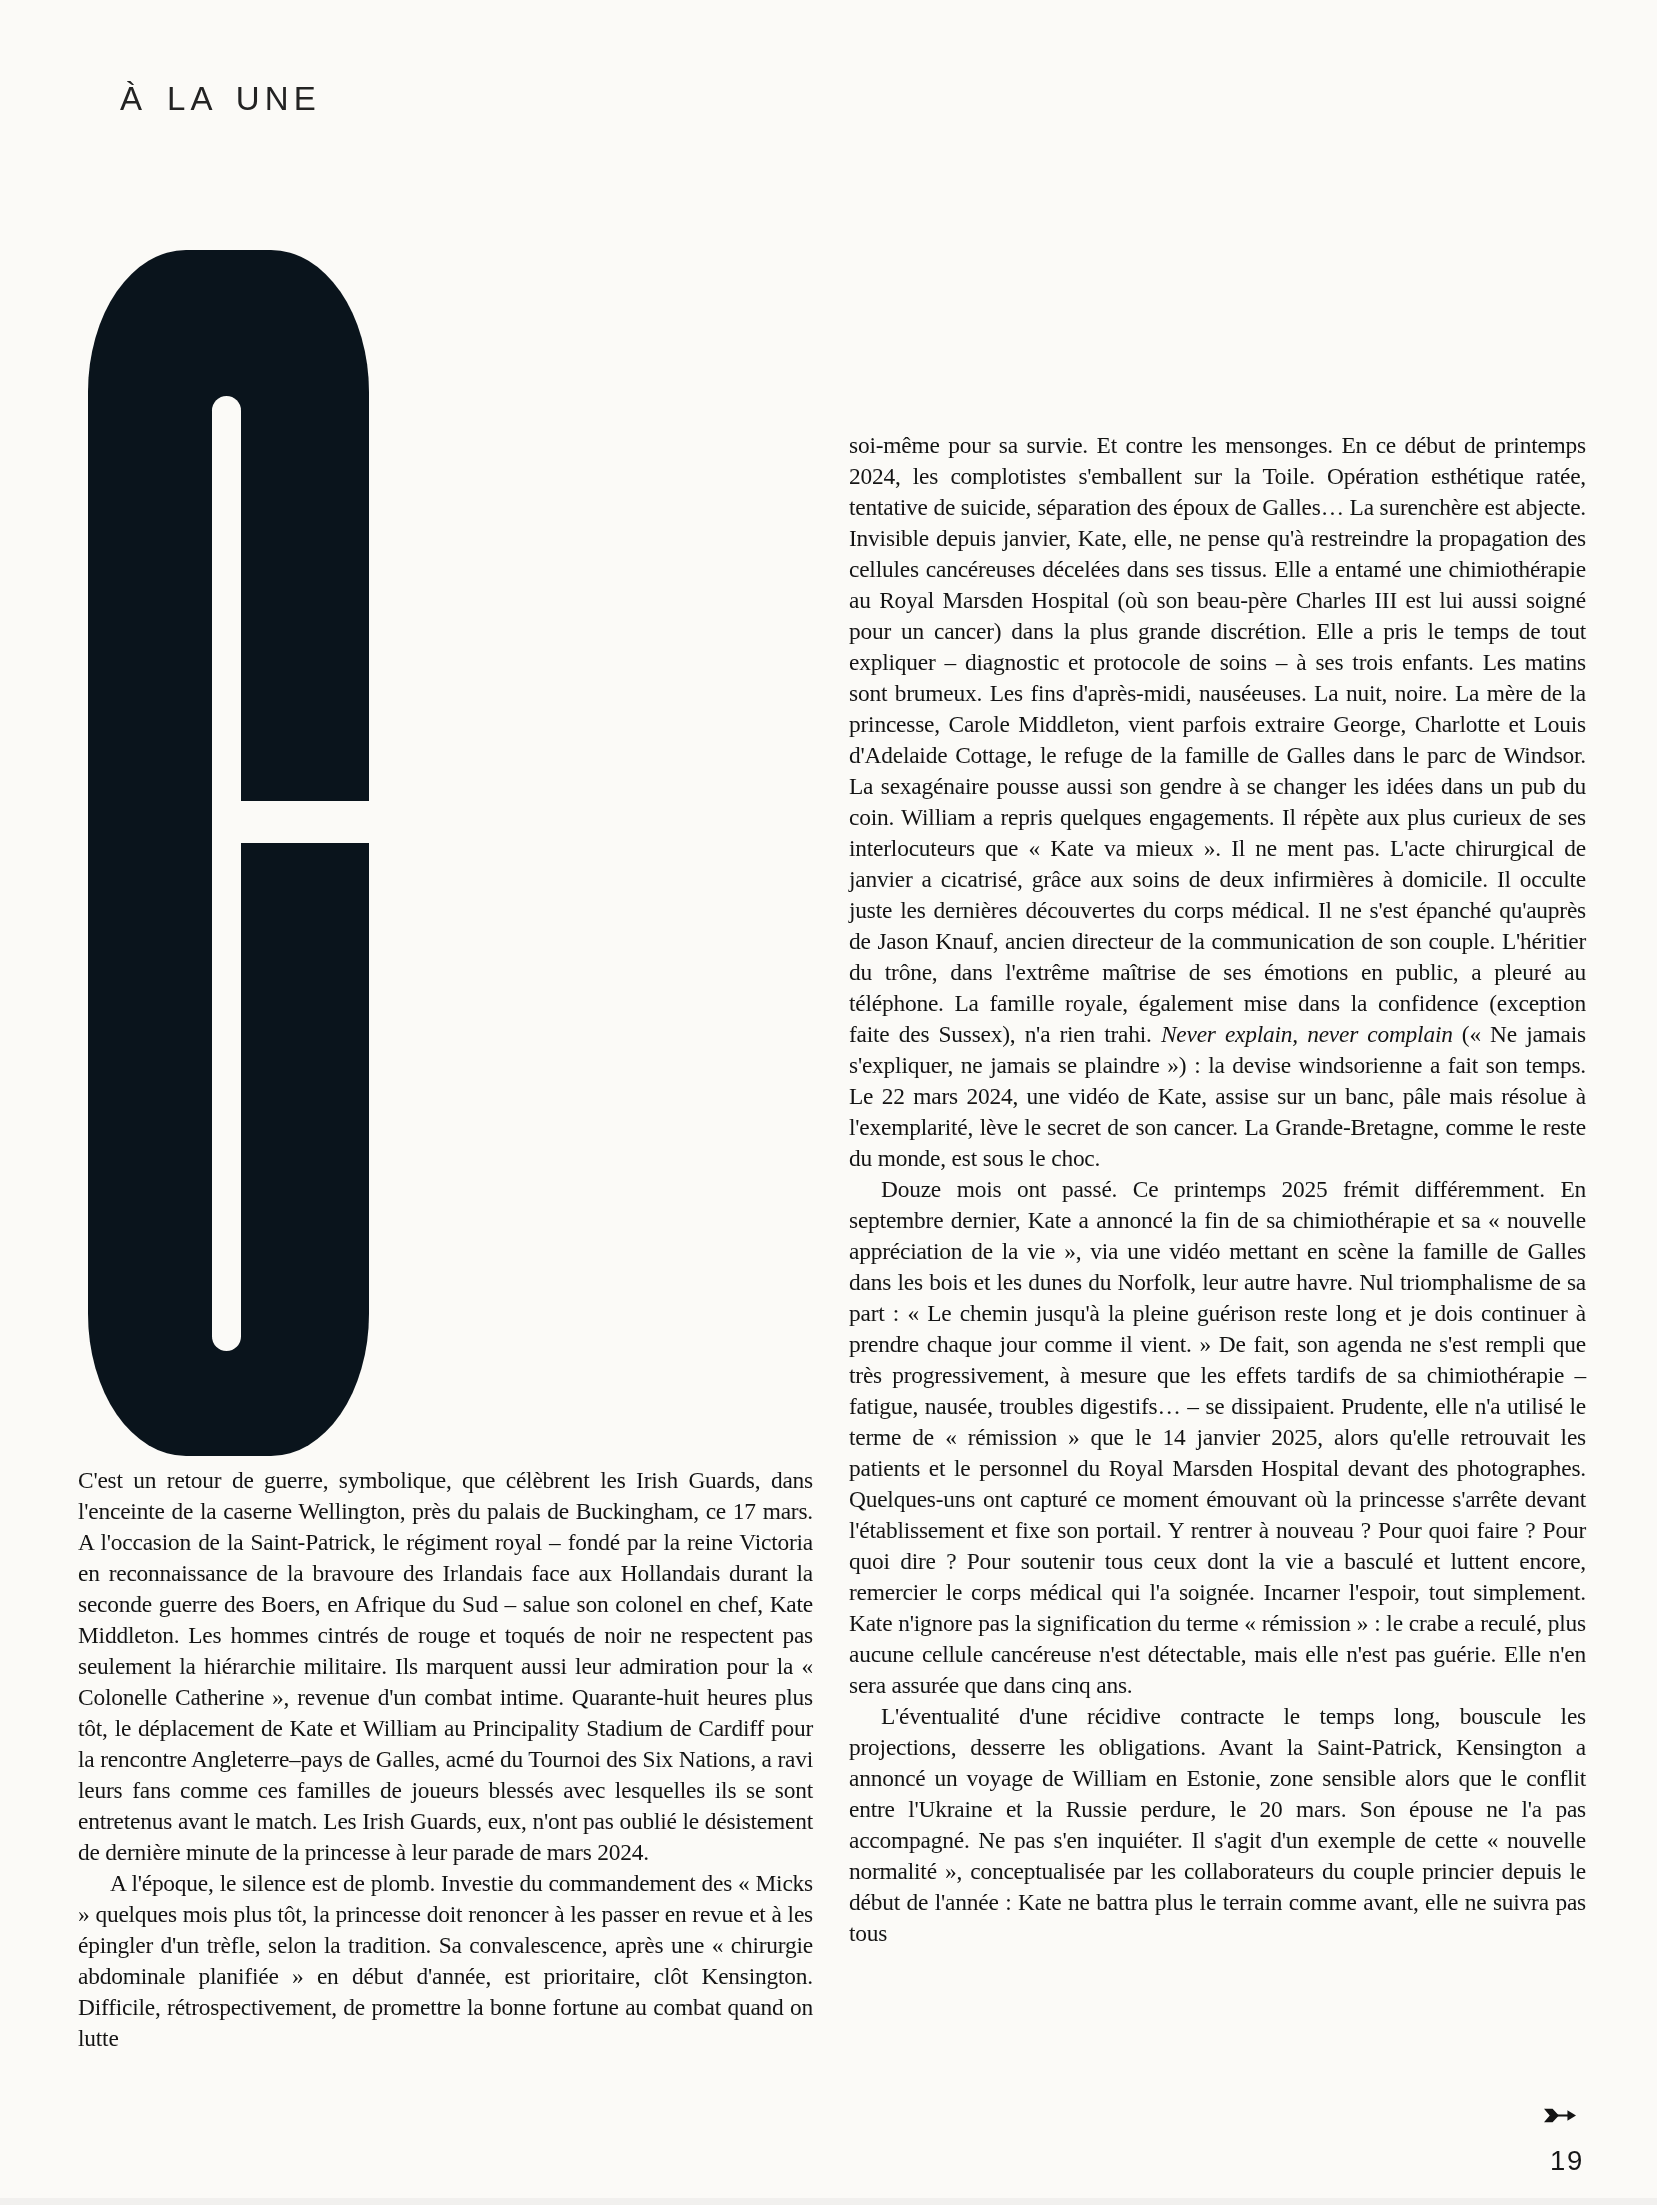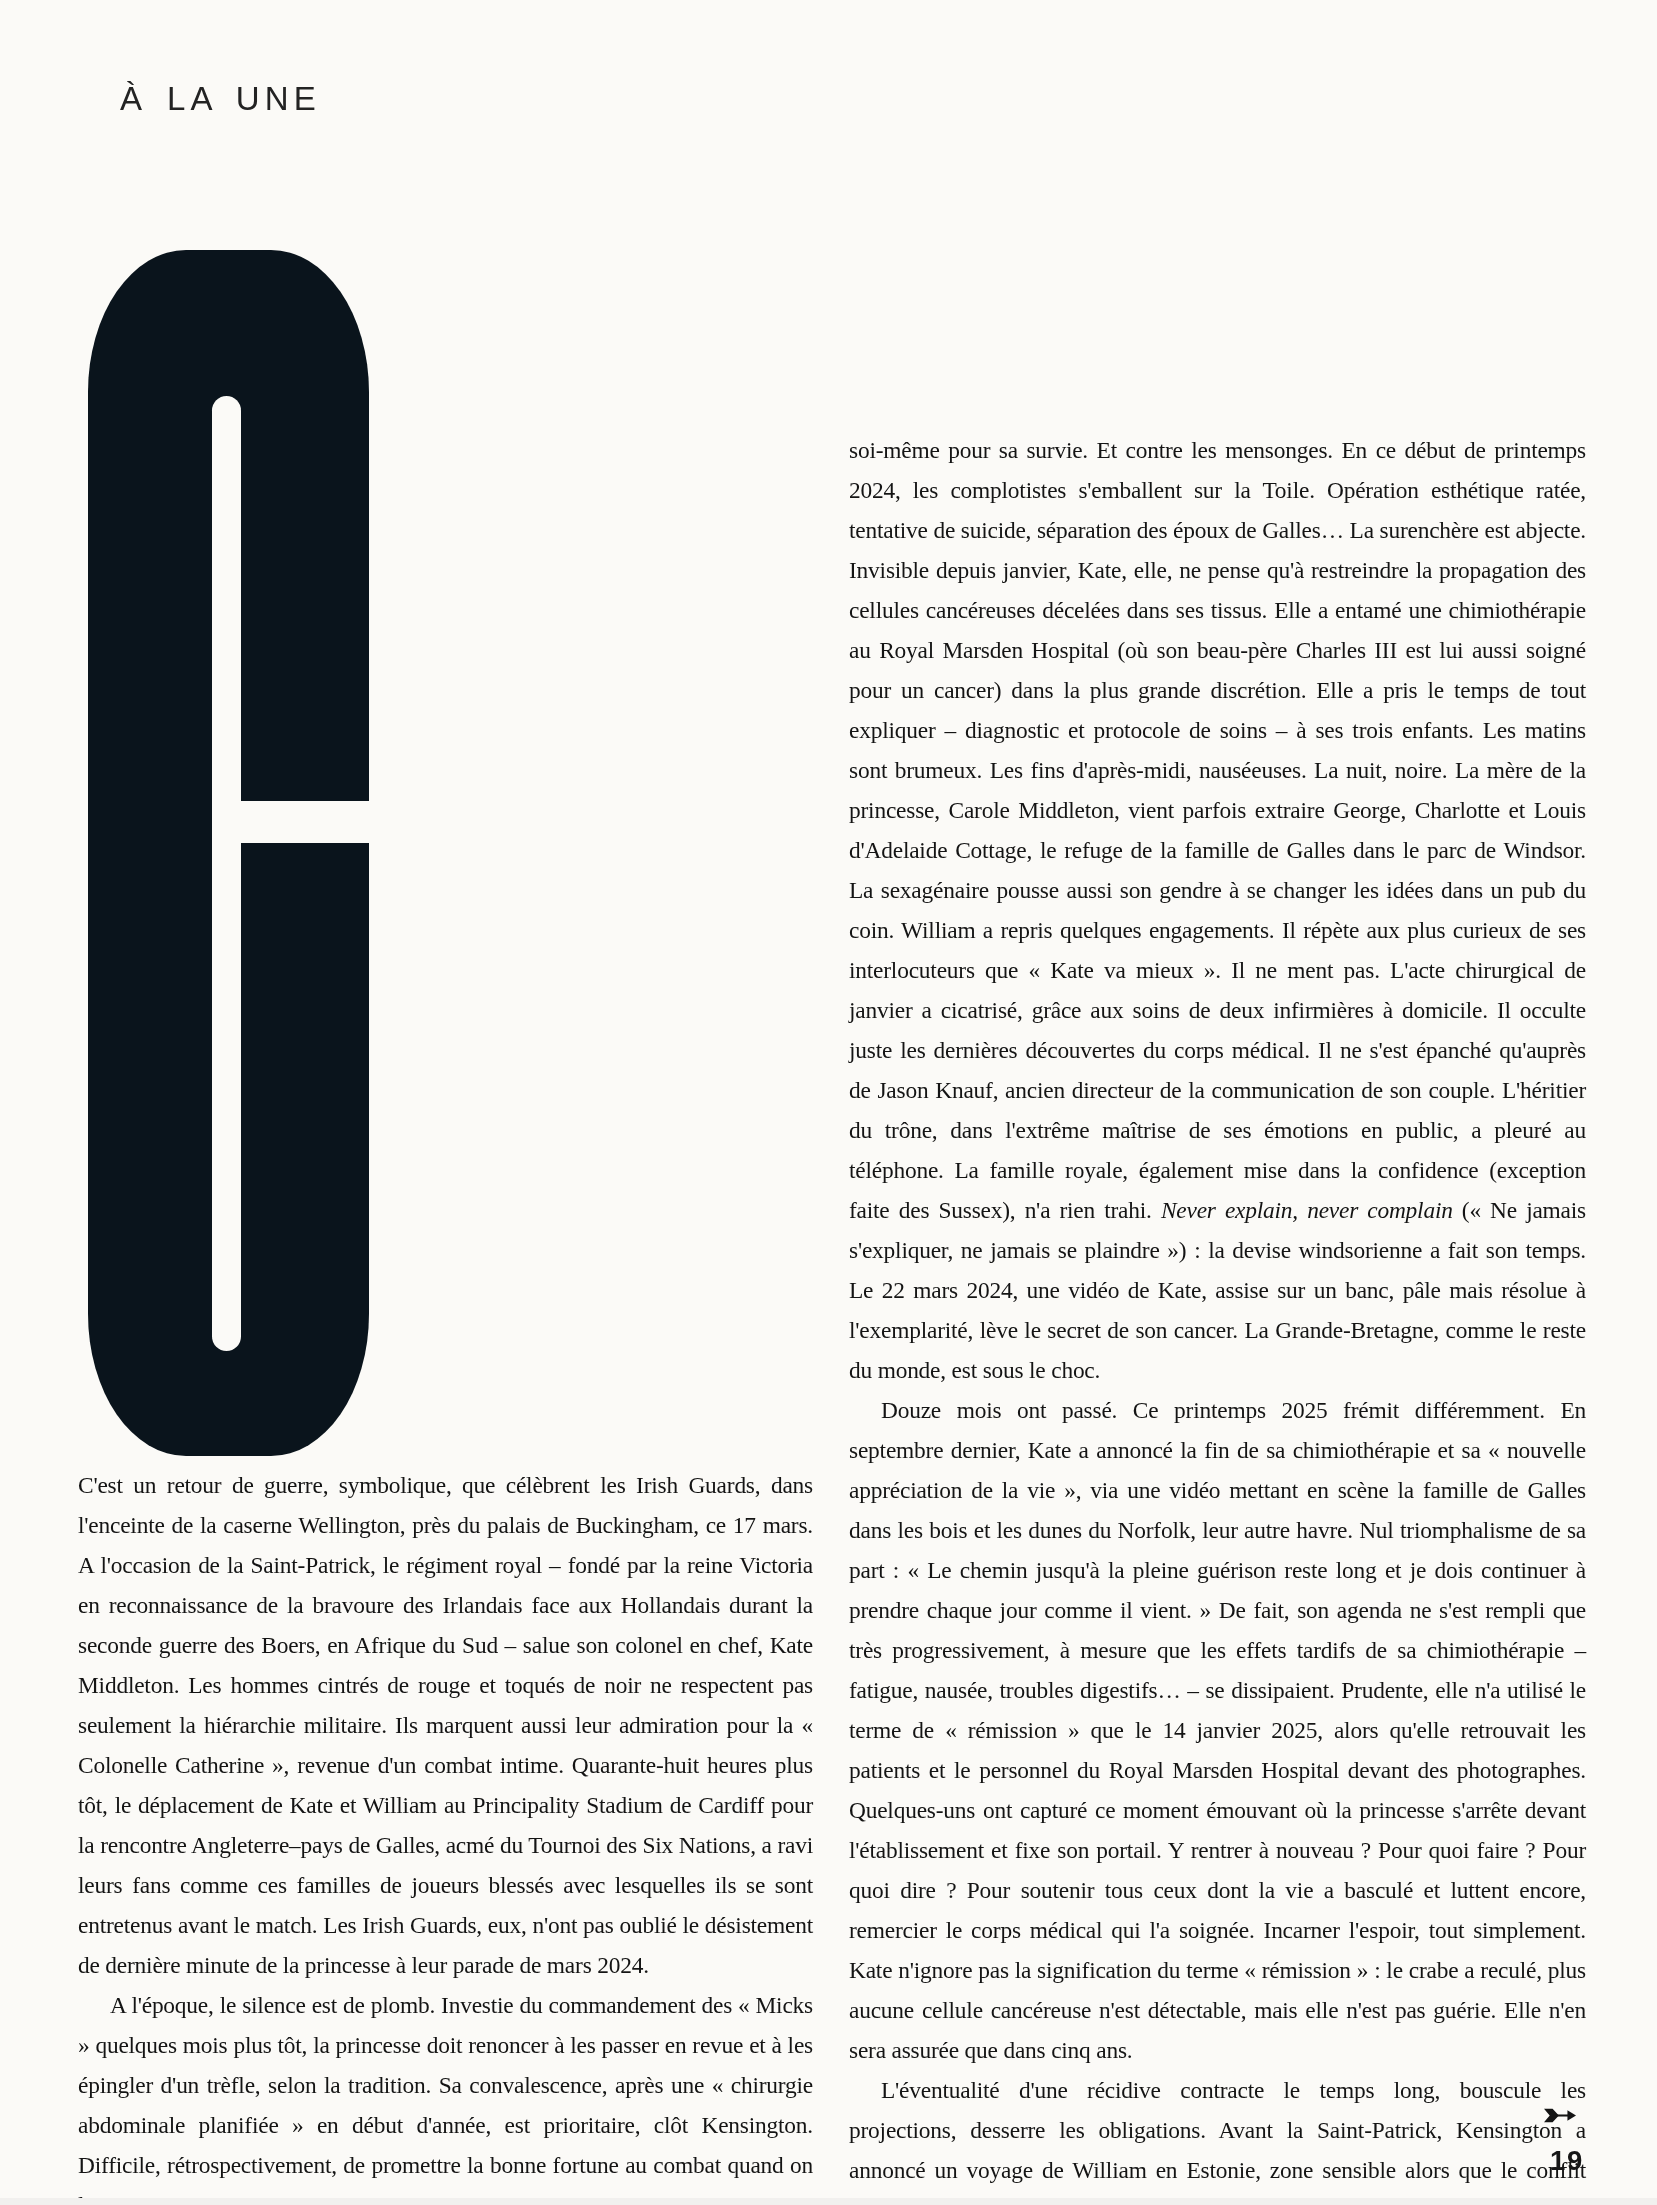--- a/index.html
+++ b/index.html
@@ -44,41 +44,41 @@
     position:absolute;left:152px;top:551px;
     width:132px;height:42px;
     background:var(--paper);
   }
   
   .col{
     position:absolute;
     width:737px;
     text-align:justify;
     font-size:23.4px;
-    line-height:40px;
+    line-height:31px;
     letter-spacing:-0.2px;
     color:var(--ink);
     hyphens:auto;
   }
   .col p{margin:0;padding:0;}
   .col p.ind{text-indent:32px;font-family:Liberation Serif, serif;}
   .col-left{left:78px;top:1465px;width:735px;}
   .col-right{left:849px;top:430px;height:1704px;}
   .col i{font-style:italic;}
   
   .cont-arrow{
     position:absolute;left:1544px;top:2107px;
     width:32px;height:17px;
   }
   .cont-arrow *{fill:#141414;stroke:none;}
   
   .folio{
     position:absolute;left:1550px;top:2145px;
     font-family:"Liberation Sans",sans-serif;
-    font-weight:700;
+    font-weight:400;
     font-size:27.5px;
     letter-spacing:1.7px;
     color:#161616;
   }
   .scan-edge{
     position:absolute;left:0;bottom:0;width:100%;height:6.9px;
     background:#f1f0ee;
   }
 </style>
 </head>

